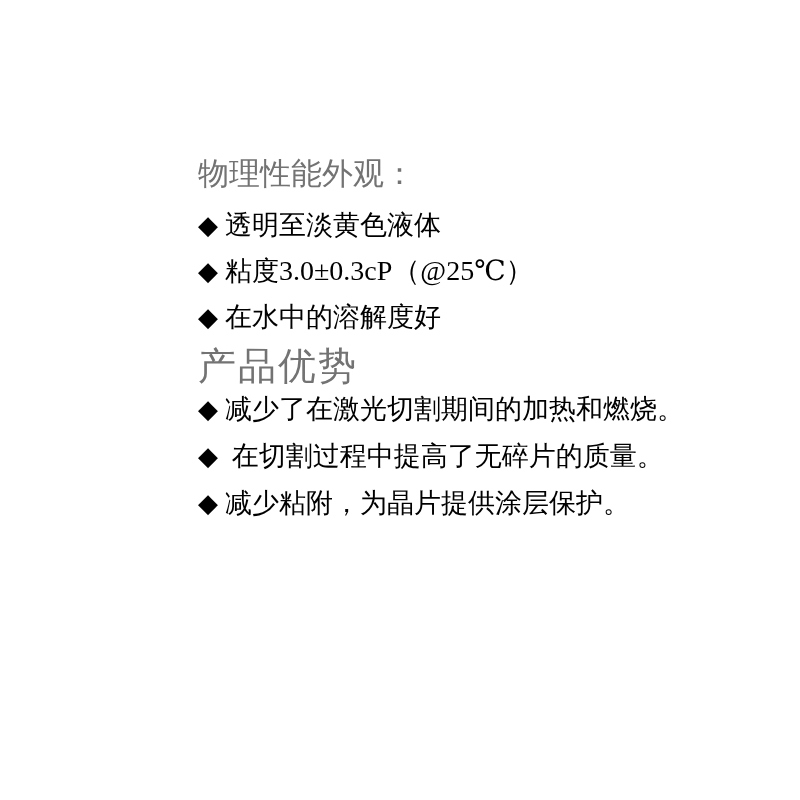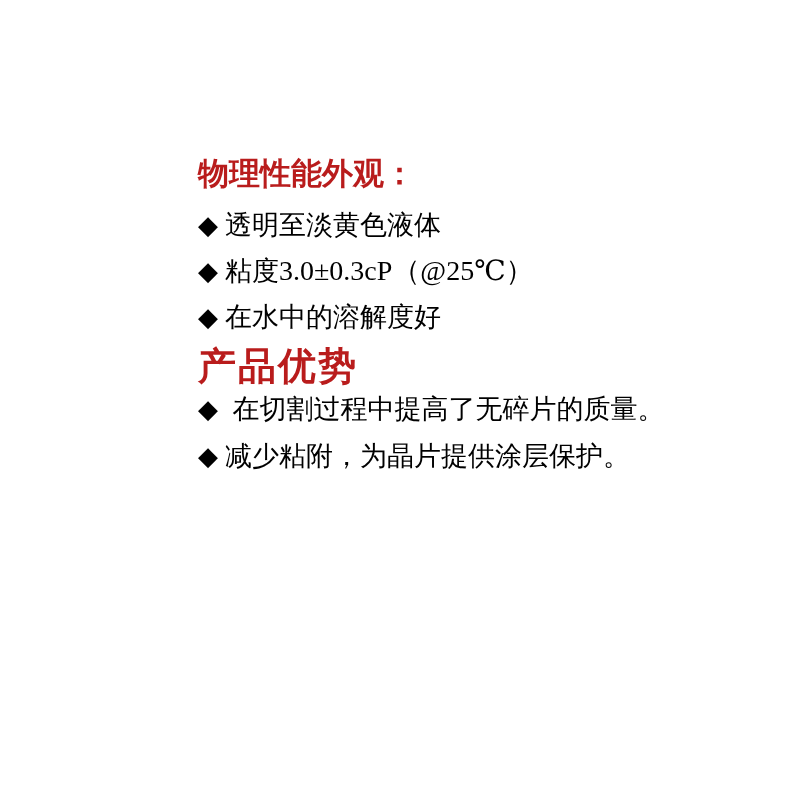--- a/index.html
+++ b/index.html
@@ -15,22 +15,22 @@
     font-family: "Liberation Sans", "DejaVu Sans", sans-serif;
   }
   .page {
     box-sizing: border-box;
     width: 800px;
     height: 800px;
     padding: 156px 40px 0 198px;
     background: #ffffff;
   }
   .heading {
-    font-weight: 700;
-    color: #b91c1c;
+    font-weight: 400;
+    color: #737373;
     margin: 0;
     padding: 0;
   }
   .heading-1 {
     font-size: 31px;
     line-height: 36px;
     margin: 0 0 17px 0;
   }
   .heading-2 {
     font-size: 38px;
@@ -49,20 +49,21 @@
   }
   .bullet-diamond {
     display: inline-block;
     font-size: 26px;
     margin-right: 7px;
     vertical-align: baseline;
     color: #000000;
   }
   .zh-text {
     white-space: pre-wrap;
+    font-family: Liberation Serif, serif;
   }
   .latin-text {
     font-family: "Liberation Serif", "DejaVu Serif", serif;
     font-size: 28px;
     white-space: pre-wrap;
   }
 </style>
 </head>
 <body>
 
@@ -75,20 +76,21 @@
 
 
     <div class="bullet-line"><span class="bullet-diamond">◆</span><span class="zh-text">粘度</span><span class="latin-text">3.0±0.3cP（@25℃）</span></div>
 
     <div class="bullet-line"><span class="bullet-diamond">◆</span><span class="zh-text">在水中的溶解度好</span><span class="latin-text"></span></div>
   </div>
 
   <div class="section section-advantages">
     <h2 class="heading heading-2">产品优势</h2>
 
+    <div class="bullet-line"><span class="bullet-diamond">◆</span><span class="zh-text">减少了在激光切割期间的加热和燃烧。</span><span class="latin-text"></span></div>
 
     <div class="bullet-line"><span class="bullet-diamond">◆</span><span class="zh-text"> 在切割过程中提高了无碎片的质量。</span><span class="latin-text"></span></div>
 
     <div class="bullet-line"><span class="bullet-diamond">◆</span><span class="zh-text">减少粘附，为晶片提供涂层保护。</span><span class="latin-text"></span></div>
 
   </div>
 
 </div>
 
 </body></html>

